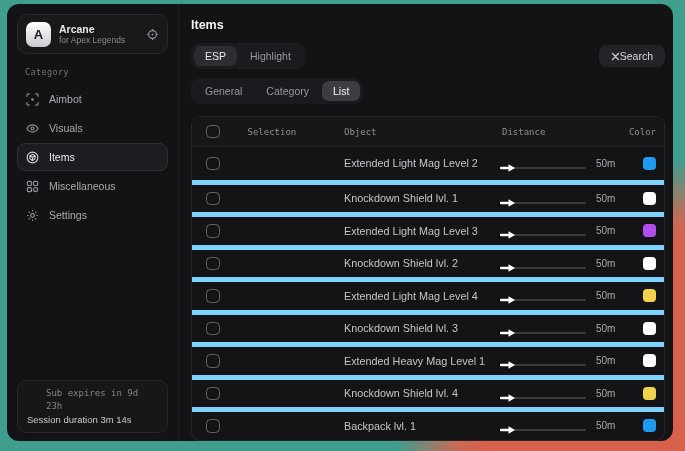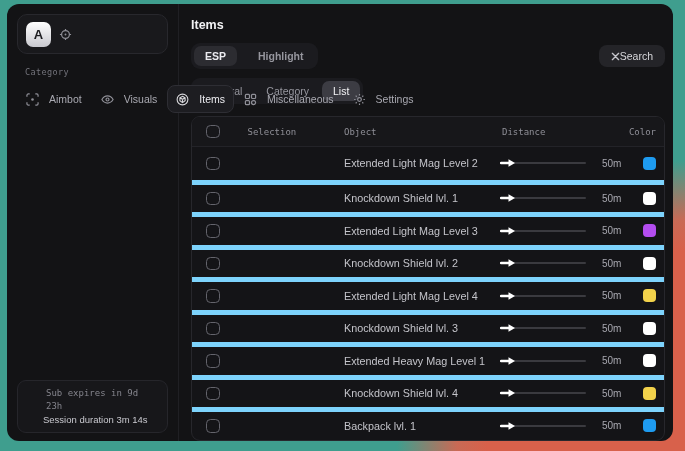--- a/index.html
+++ b/index.html
@@ -34,47 +34,47 @@
   }
   .brand-text{ flex:1; min-width:0; }
   .brand-title{ color:#e8e8ec; font-size:10.5px; font-weight:bold; line-height:12px; }
   .brand-sub{ color:#8a8a92; font-size:8.5px; line-height:11px; }
   .brand-ic{ color:#8f8f97; flex:none; display:flex; }
 
   .cat-label{
     font-family:"DejaVu Sans Mono", monospace;
     color:#73737b; font-size:8.5px; margin:13px 0 4px 8px; letter-spacing:.4px;
   }
-  .nav{ display:flex; flex-direction:row; gap:1px;margin-top:8px; }
+  .nav{ display:flex; flex-direction:column; gap:1px;margin-top:8px; }
   .nav-item{
     display:flex; align-items:center; gap:10px;
     height:28px; padding:0 8px; border-radius:8px;
     color:#a9a9b1; font-size:10.5px; border:1px solid transparent;
   }
   .nav-item .nic{ display:flex; color:#8f8f97; }
   .nav-item.active{
     background:#1d1d21; border-color:#2e2e34; color:#ececf0;
   }
   .nav-item.active .nic{ color:#d6d6da; }
 
   .sb-footer{
     position:absolute; left:10px; right:10px; bottom:8px;
     background:#17171a; border:1px solid #26262b; border-radius:9px;
     padding:6px 9px;
   }
   .sbf-1{ font-family:"DejaVu Sans Mono", monospace; color:#85858d; font-size:9px; line-height:13px;margin-left:19px; }
-  .sbf-2{ color:#c9c9cf; font-size:9.5px; line-height:13px;margin-left:16px; }
+  .sbf-2{ color:#c9c9cf; font-size:9.5px; line-height:13px; }
 
   
   .main{ flex:1; padding:14px 8px 0 12px; display:flex; flex-direction:column; }
   .page-title{ color:#f2f2f4; font-size:12.5px; font-weight:bold; }
 
   .controls-row{ display:flex; align-items:center; margin-top:11px; }
   .seg{
-    display:flex; align-items:flex-start; background:#1b1b1f; border-radius:9px; padding:3px; gap:10px;font-weight:bold;
+    display:flex; align-items:flex-start; background:#1b1b1f; border-radius:9px; padding:3px; gap:2px;
   }
   .seg-btn{
     color:#96969e; font-size:10.5px; padding:4px 11px; border-radius:7px;
   }
   .seg-btn.active{ background:#2c2c31; color:#ececf0; }
   .spacer{ flex:1; }
   .search-btn{
     display:flex; align-items:center; 
     background:#242428; border-radius:8px; padding:5px 12px;
     color:#d8d8dc; font-size:10.5px;
@@ -97,21 +97,21 @@
     display:flex; align-items:center; height:30px;
     background:#17171a; border-bottom:1px solid #232328;
     font-family:"DejaVu Sans Mono", monospace; font-size:9px; color:#8f8f97;
   }
   .trow{
     display:flex; align-items:center; height:32.5px; font-size:10.8px; color:#c4c4ca;
   }
   .trow + .trow{ border-top:5px solid #7dd3fc; }
   .col-sel{ width:152px; flex:none; display:flex; align-items:center; gap:28px; padding-left:14px; }
   .col-obj{ flex:1; min-width:0; }
-  .col-dist{ width:122px; flex:none; display:flex; align-items:center; gap:16px; }
+  .col-dist{ width:122px; flex:none; display:flex; align-items:flex-end; gap:10px; }
   .col-dist .track{ position:relative; width:84px; height:2px; background:#3a3a3f; border-radius:2px; flex:none; }
   .col-dist .thumb{ position:absolute; left:-2px; top:-5px; display:flex; }
   .col-dist .dval{ color:#a8a8b0; font-size:10px; }
   .col-color{ width:40px; flex:none; display:flex; justify-content:flex-end; padding-right:8px; }
   .swatch{ width:13px; height:13px; border-radius:4px; }
   .cbx{
     width:13.5px; height:13.5px; border:1.5px solid #64646c; border-radius:4.5px; flex:none;
   }
   .h-obj{ flex:1; }
   .h-dist{ width:122px; flex:none; }
@@ -121,20 +121,24 @@
 </head>
 <body>
 
 <div class="stage">
 <div class="window">
 
   <div class="sidebar">
 
     <div class="brand">
       <div class="logo">A</div>
+      <div class="brand-text">
+        <div class="brand-title">Arcane</div>
+        <div class="brand-sub">for Apex Legends</div>
+      </div>
       <span class="brand-ic">
         <svg width="13" height="13" viewBox="0 0 14 14" fill="none" stroke="currentColor" stroke-width="1.3">
           <circle cx="7" cy="7" r="4.2"></circle>
               <circle cx="7" cy="7" r="1" fill="currentColor" stroke="none"></circle>
           <path d="M7 1v2M7 11v2M1 7h2M11 7h2"></path>
         </svg>
       </span>
     </div>
 
     <div class="cat-label">Category</div>

